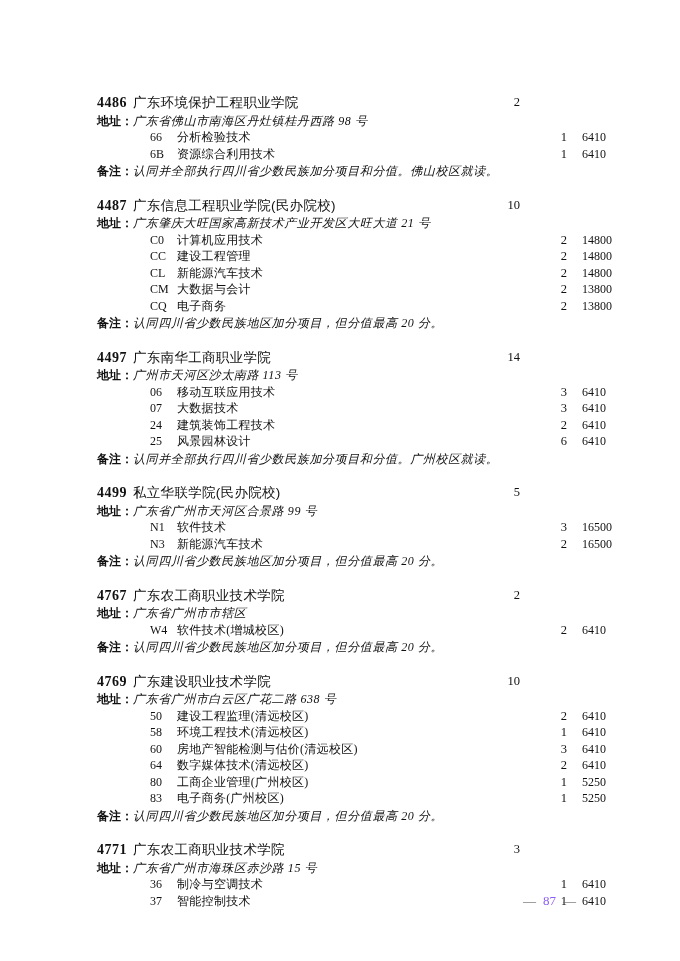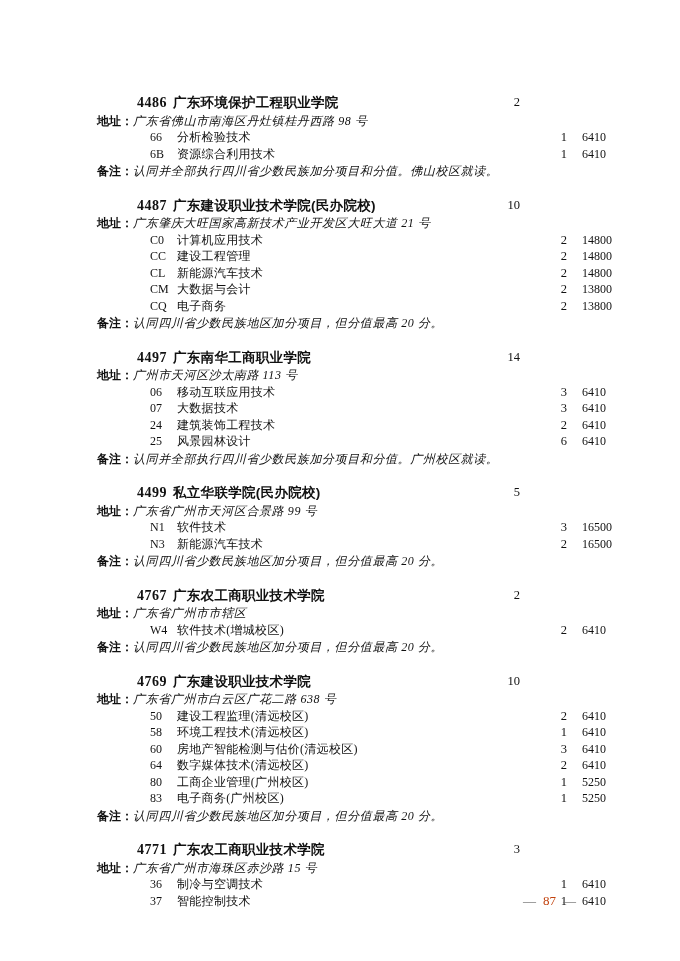--- a/index.html
+++ b/index.html
@@ -21,25 +21,24 @@
     line-height: 16.5px;
     white-space: nowrap;
   }
   
   .title-row { padding-left: 97px; box-sizing: border-box; }
   .s-code {
     font-family: "Liberation Serif", serif;
     font-weight: 700;
     font-size: 14px;
     letter-spacing: 0.5px;
-    margin-left: 40px;
   }
   .s-name {
     font-family: "Liberation Sans", sans-serif;
-    font-weight: 700;
+    font-weight: 400;
     font-size: 13.5px;
     margin-left: 6px;
     letter-spacing: 0.3px;
   }
   
   .addr-row, .remark-row { padding-left: 97px; box-sizing: border-box; }
   .label {
     font-family: Liberation Serif, serif;
     font-weight: 700;
     font-size: 12px;
@@ -85,21 +84,21 @@
     top: 893px;
     left: 0;
     width: 680px;
     box-sizing: border-box;
     padding-right: 104px;
     text-align: right;
     font-family: "Liberation Serif", serif;
     font-size: 13px;
   }
   .footer .dash { color: #6a6a6a; letter-spacing: 0; }
-  .footer .pnum { color: #c2410c; margin: 17px 7px; }
+  .footer .pnum { color: #8b5cf6; margin: 17px 7px; }
 </style>
 </head>
 <body>
 
 <div class="page">
   <div class="content">
 
     <section class="school">
       <div class="row title-row">
         <span class="s-code">4486</span><span class="s-name">广东环境保护工程职业学院</span>
@@ -118,21 +117,21 @@
         <span class="count">1</span>
         <span class="fee">6410</span>
       </div>
       <div class="row remark-row">
         <span class="label">备注：</span><span class="kai">认同并全部执行四川省少数民族加分项目和分值。佛山校区就读。</span>
       </div>
     </section>
 
     <section class="school">
       <div class="row title-row">
-        <span class="s-code">4487</span><span class="s-name">广东建设职业技术学院(民办院校)</span>
+        <span class="s-code">4487</span><span class="s-name">广东信息工程职业学院(民办院校)</span>
         <span class="count">10</span>
       </div>
       <div class="row addr-row">
         <span class="label">地址：</span><span class="kai">广东肇庆大旺国家高新技术产业开发区大旺大道 21 号</span>
       </div>
       <div class="row major-row">
         <span class="m-code">C0</span><span class="m-name">计算机应用技术</span>
         <span class="count">2</span>
         <span class="fee">14800</span>
       </div>

